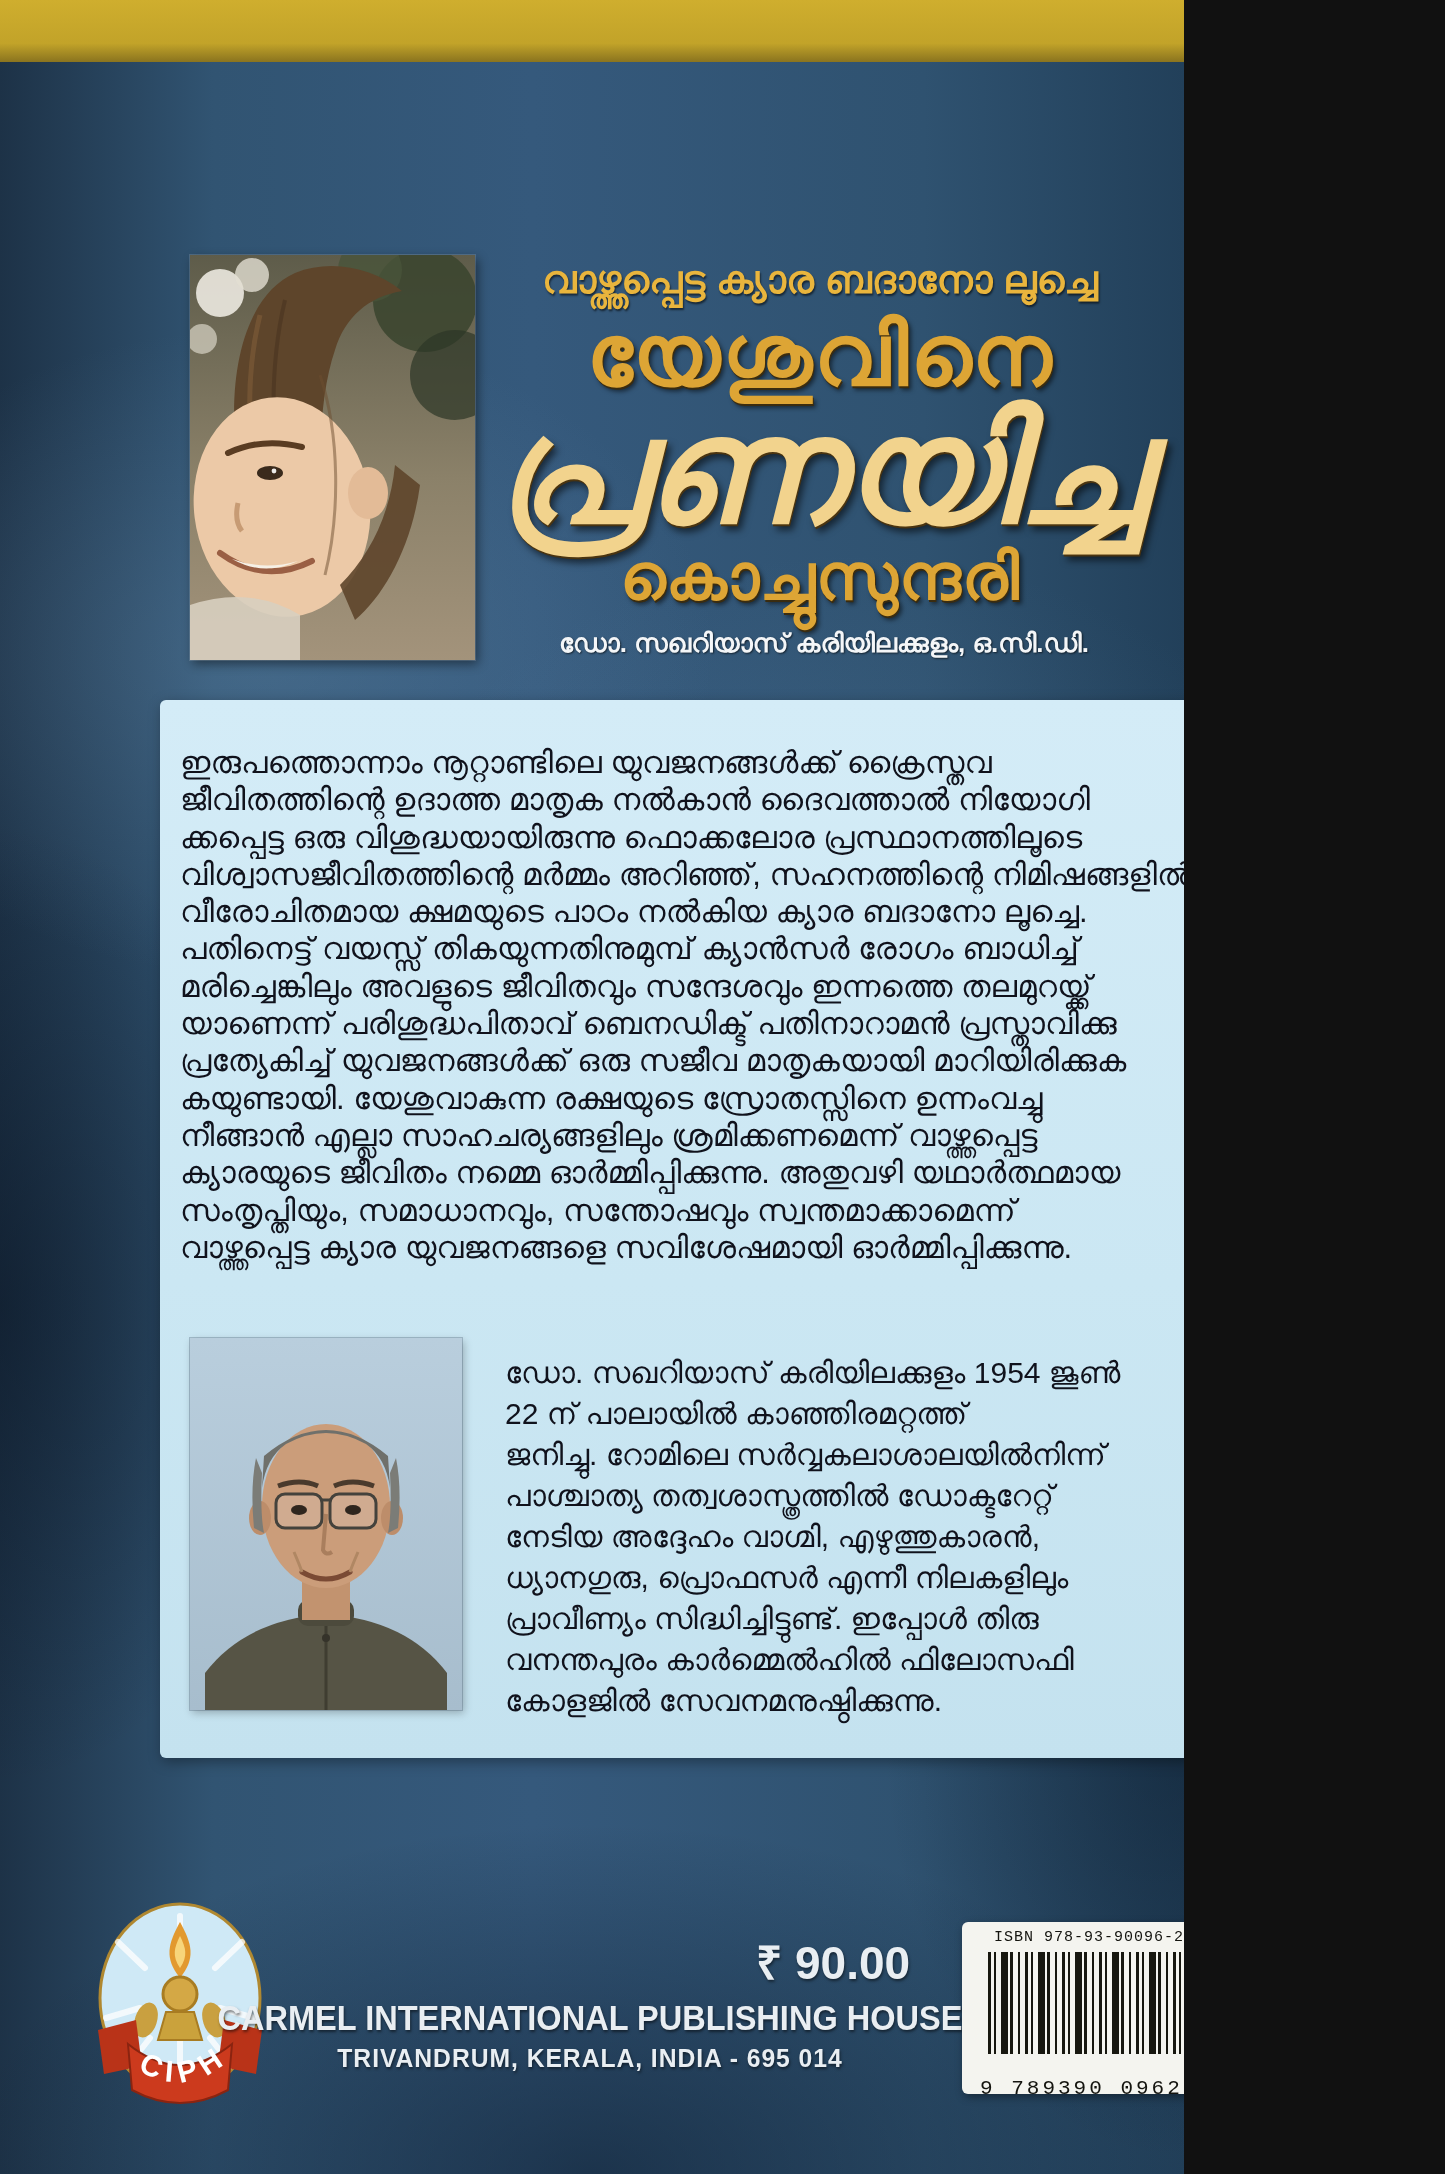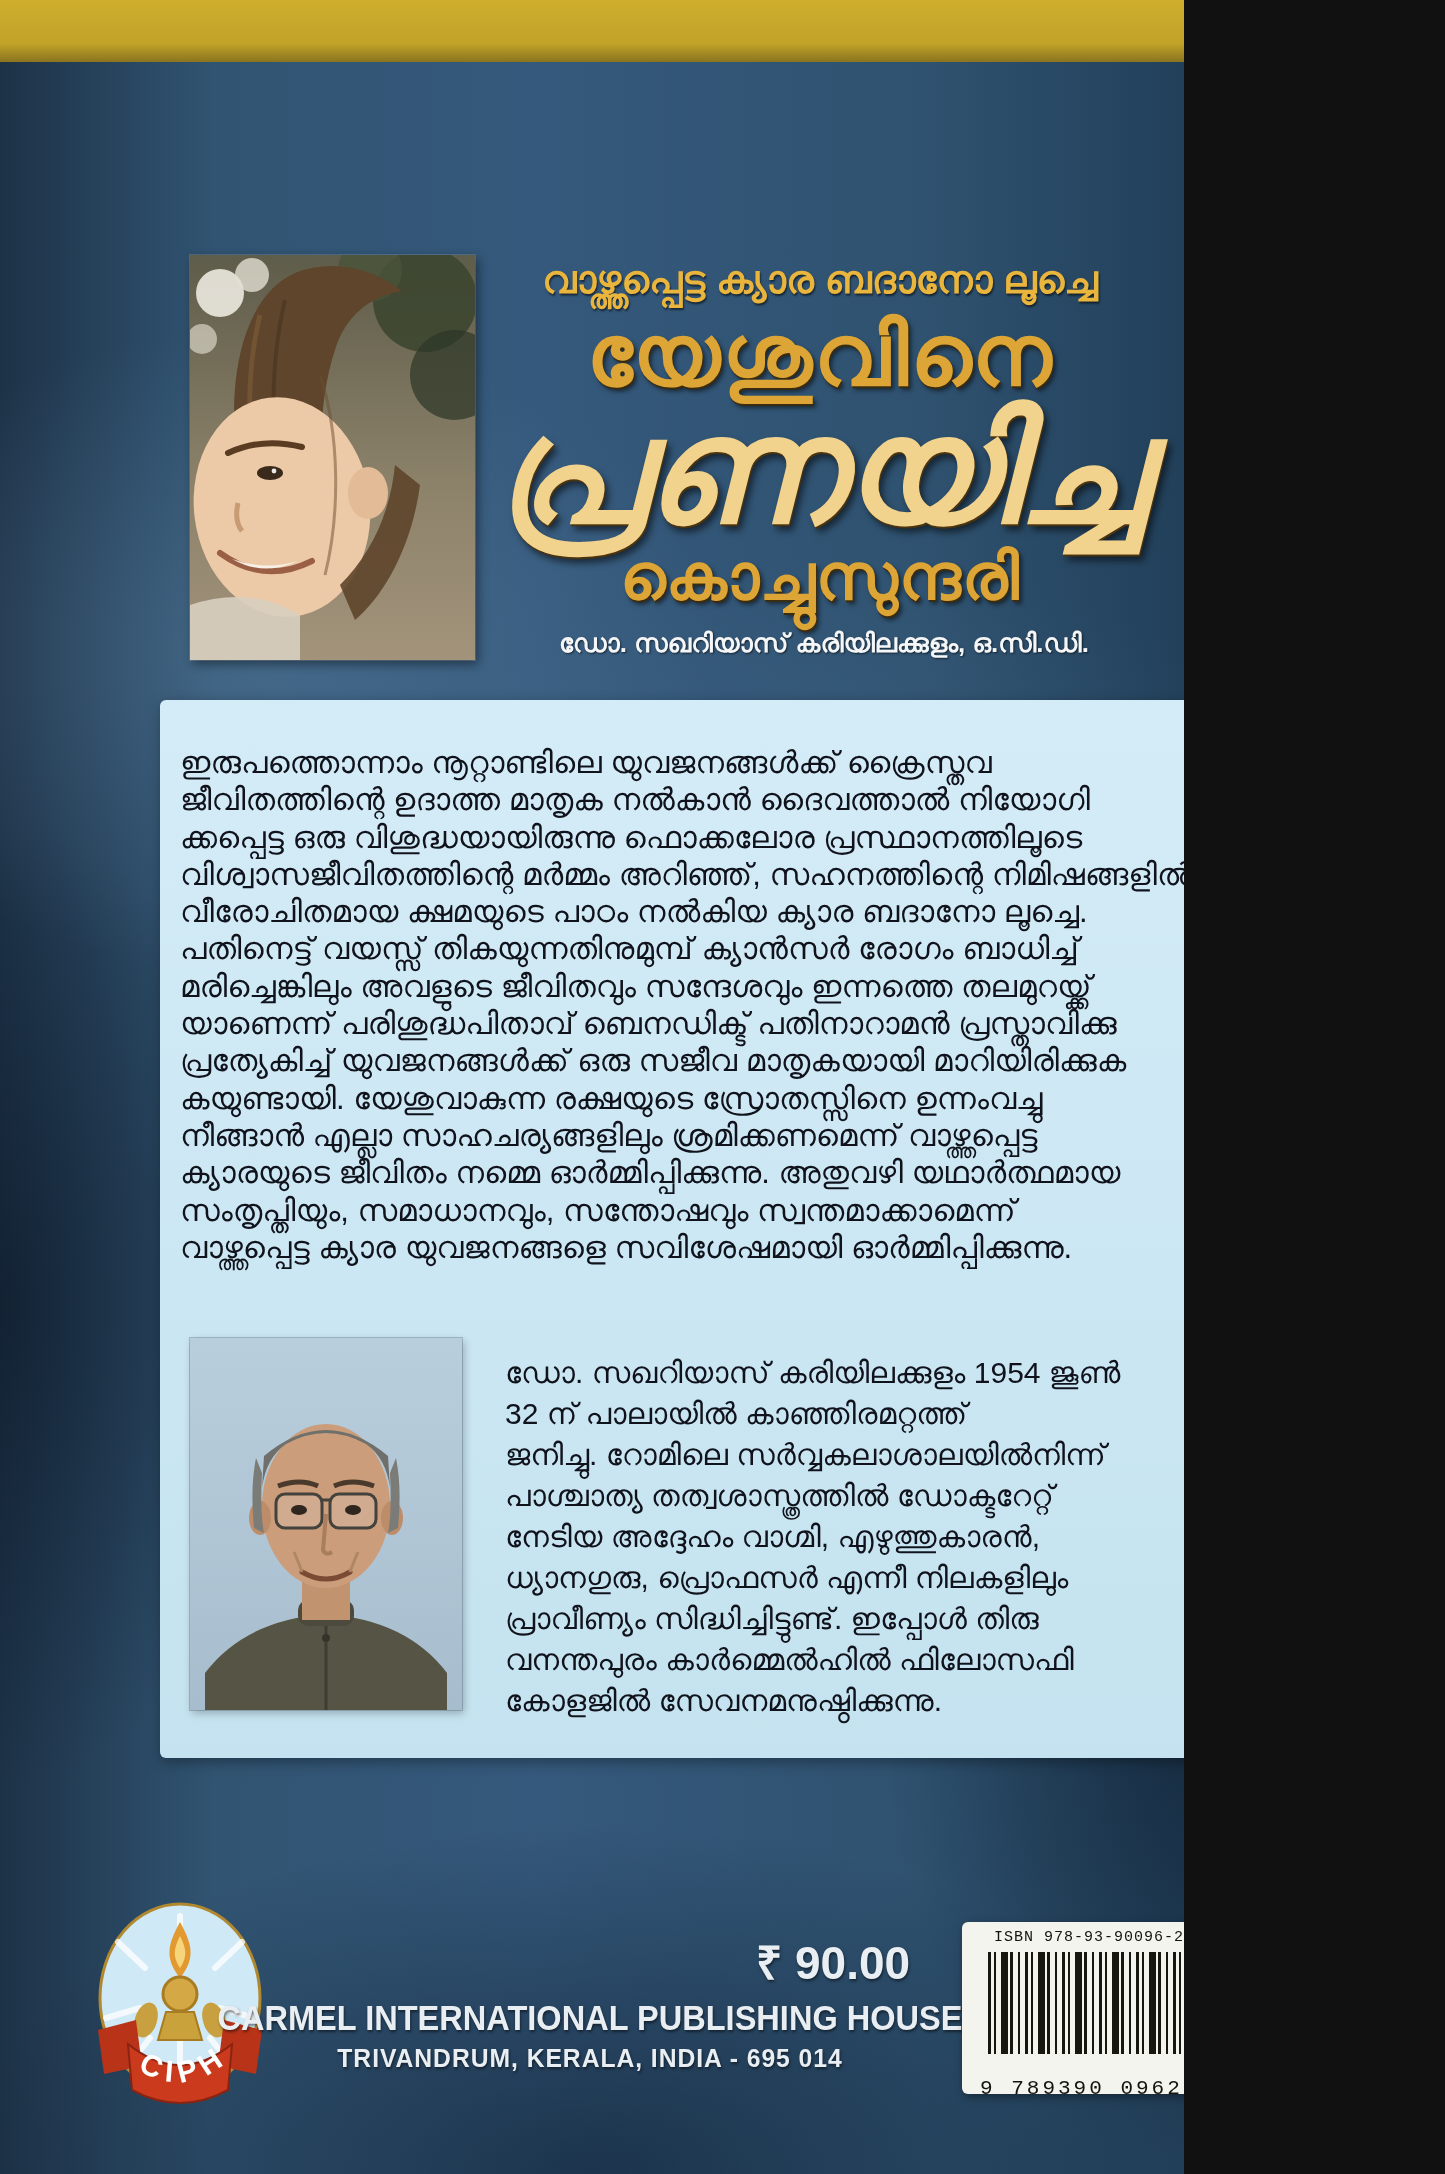--- a/index.html
+++ b/index.html
@@ -168,21 +168,21 @@
       <ellipse cx="163" cy="172" rx="8" ry="5" fill="#2f261e"></ellipse>
       <path d="M136,176 L133,212 Q136,218 142,214" stroke="#a97e5d" stroke-width="4" fill="none"></path>
       <path d="M112,234 Q136,248 160,234" stroke="#7a4a34" stroke-width="5" fill="none" stroke-linecap="round"></path>
       <path d="M104,214 Q110,228 112,234" stroke="#b08763" stroke-width="3" fill="none"></path>
       <path d="M168,214 Q162,228 160,234" stroke="#b08763" stroke-width="3" fill="none"></path>
     </svg>
   </div>
 
   <div class="bio">
     <div class="bio-line">ഡോ. സഖറിയാസ് കരിയിലക്കുളം 1954 ജൂൺ</div>
-    <div class="bio-line">32 ന് പാലായിൽ കാഞ്ഞിരമറ്റത്ത്</div>
+    <div class="bio-line">22 ന് പാലായിൽ കാഞ്ഞിരമറ്റത്ത്</div>
     <div class="bio-line">ജനിച്ചു. റോമിലെ സർവ്വകലാശാലയിൽനിന്ന്</div>
     <div class="bio-line">പാശ്ചാത്യ തത്വശാസ്ത്രത്തിൽ ഡോക്ടറേറ്റ്</div>
     <div class="bio-line">നേടിയ അദ്ദേഹം വാഗ്മി, എഴുത്തുകാരൻ,</div>
     <div class="bio-line">ധ്യാനഗുരു, പ്രൊഫസർ എന്നീ നിലകളിലും</div>
     <div class="bio-line">പ്രാവീണ്യം സിദ്ധിച്ചിട്ടുണ്ട്. ഇപ്പോൾ തിരു</div>
     <div class="bio-line">വനന്തപുരം കാർമ്മെൽഹിൽ ഫിലോസഫി</div>
     <div class="bio-line">കോളജിൽ സേവനമനുഷ്ഠിക്കുന്നു.</div>
   </div>
 
   <div class="logo">

